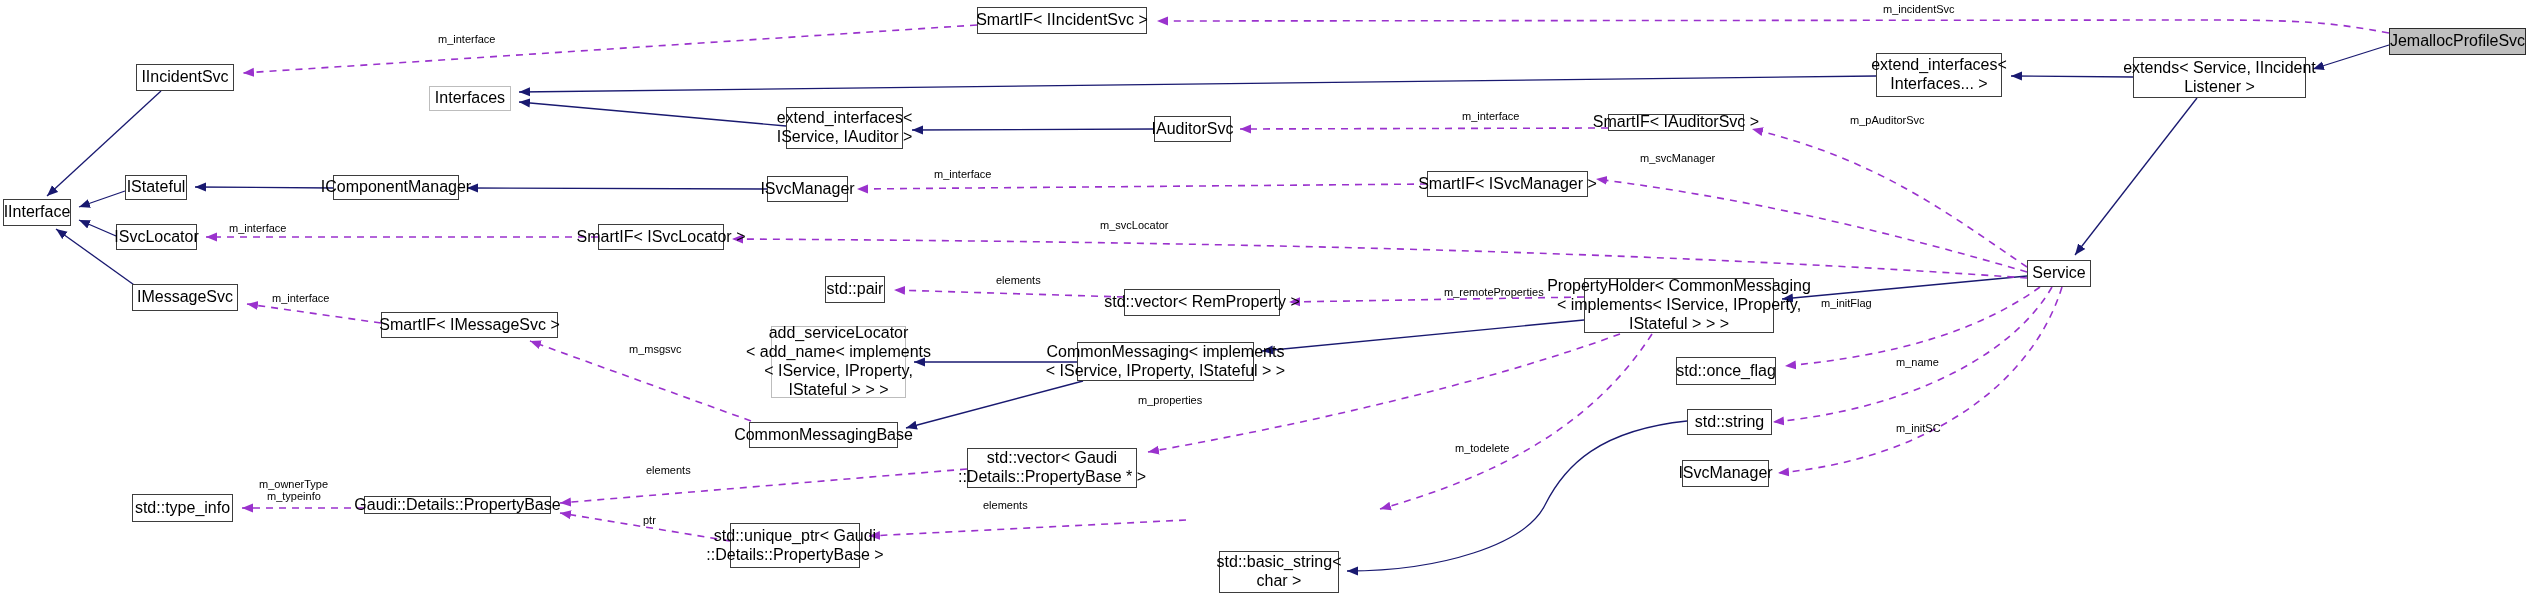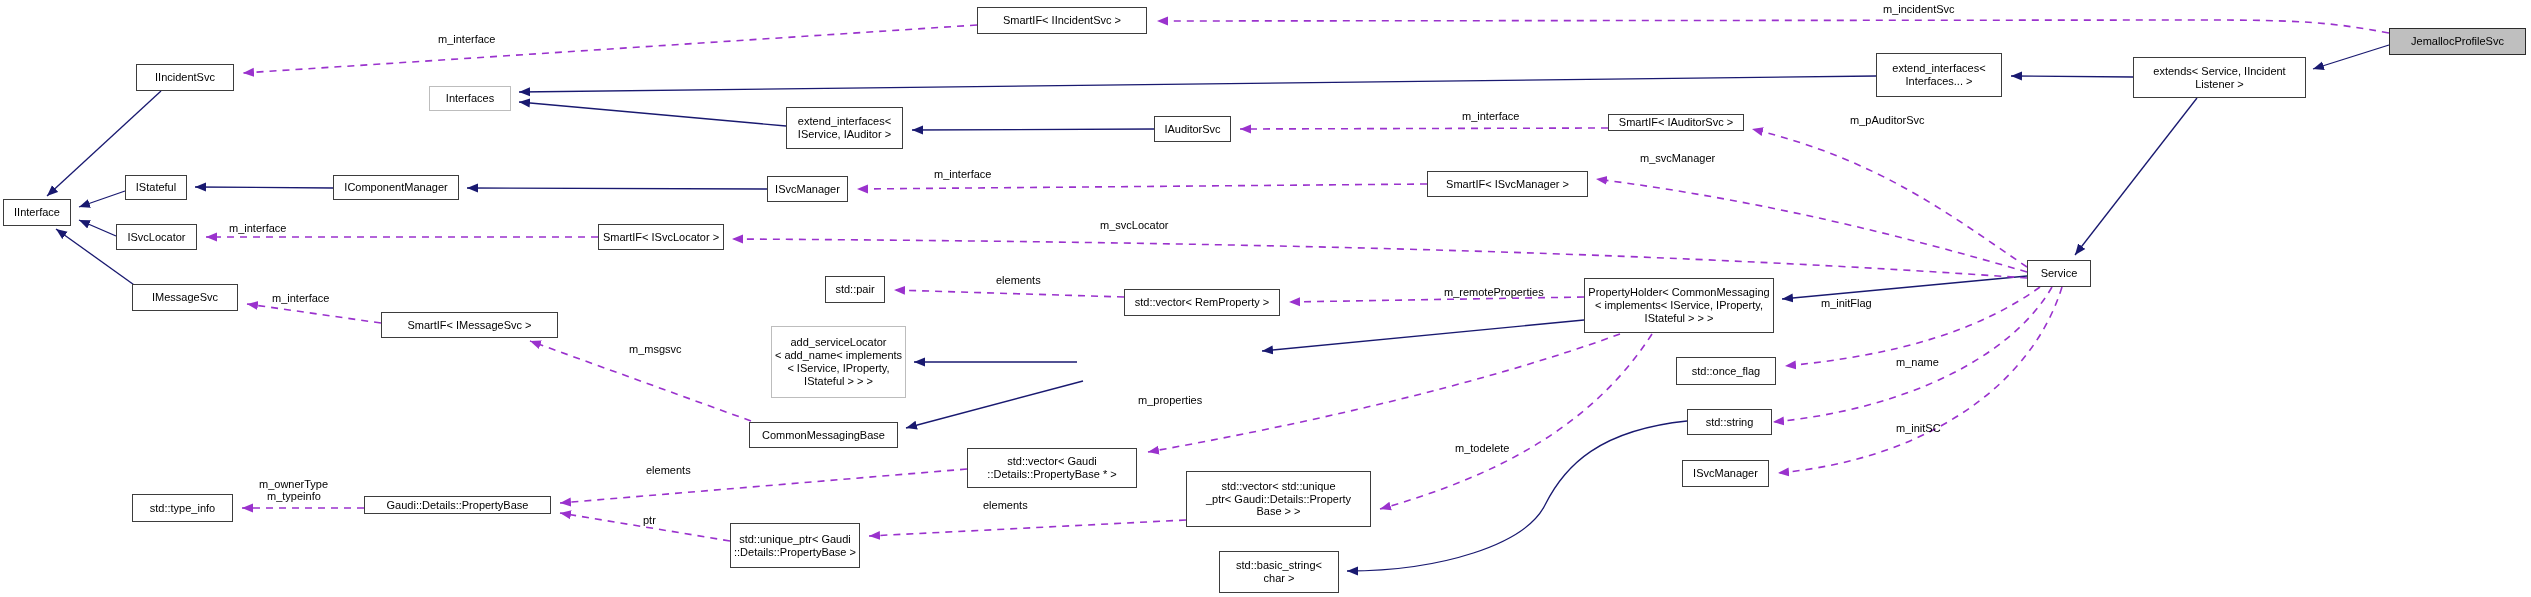--- a/index.html
+++ b/index.html
@@ -3,21 +3,21 @@
 <meta charset="utf-8">
 <style>
   html,body{margin:0;padding:0;background:#ffffff;}
   #canvas{position:relative;width:2531px;height:597px;background:#ffffff;overflow:hidden;
           font-family:"Liberation Sans",sans-serif;}
   #edges{position:absolute;left:0;top:0;width:2531px;height:597px;}
   .solid{stroke:#191970;stroke-width:1.3;fill:none;}
   .dashed{stroke:#9a32cd;stroke-width:1.6;fill:none;stroke-dasharray:7 6;}
   .node{position:absolute;box-sizing:border-box;background:#ffffff;border:1.4px solid #3d3d3d;
         display:flex;align-items:center;justify-content:center;text-align:center;
-        font-size:11px;line-height:1.18;color:#000;white-space:pre;}
+        font-size:16px;line-height:1.18;color:#000;white-space:pre;}
   .node.graybox{border-color:#bdbdbd;}
   .node.focus{background:#bfbfbf;border-color:#2b2b2b;}
   .elabel{position:absolute;font-size:11px;color:#000;white-space:nowrap;}
 </style>
 </head>
 <body>
 
 <div id="canvas">
 
   <svg id="edges" viewBox="0 0 2531 597">
@@ -95,29 +95,28 @@
   <div class="node" style="left:825px;top:276px;width:60px;height:27px">std::pair</div>
   <div class="node" style="left:1124px;top:289px;width:156px;height:27px">std::vector&lt; RemProperty &gt;</div>
   <div class="node" style="left:1584px;top:278px;width:190px;height:55px">PropertyHolder&lt; CommonMessaging
 &lt; implements&lt; IService, IProperty,
 IStateful &gt; &gt; &gt;</div>
   <div class="node" style="left:2027px;top:260px;width:64px;height:27px">Service</div>
   <div class="node graybox" style="left:771px;top:326px;width:135px;height:72px">add_serviceLocator
 &lt; add_name&lt; implements
 &lt; IService, IProperty,
 IStateful &gt; &gt; &gt;</div>
+  <div class="node" style="left:1077px;top:342px;width:177px;height:39px">CommonMessaging&lt; implements
+&lt; IService, IProperty, IStateful &gt; &gt;</div>
   <div class="node" style="left:1676px;top:357px;width:100px;height:28px">std::once_flag</div>
   <div class="node" style="left:749px;top:422px;width:149px;height:26px">CommonMessagingBase</div>
   <div class="node" style="left:1687px;top:409px;width:85px;height:26px">std::string</div>
   <div class="node" style="left:1682px;top:460px;width:87px;height:27px">ISvcManager</div>
   <div class="node" style="left:967px;top:448px;width:170px;height:40px">std::vector&lt; Gaudi
 ::Details::PropertyBase * &gt;</div>
-  <div class="node" style="left:1186px;top:471px;width:185px;height:56px">std::vector&lt; std::unique
-_ptr&lt; Gaudi::Details::Property
-Base &gt; &gt;</div>
   <div class="node" style="left:132px;top:494px;width:101px;height:28px">std::type_info</div>
   <div class="node" style="left:364px;top:496px;width:187px;height:18px">Gaudi::Details::PropertyBase</div>
   <div class="node" style="left:730px;top:523px;width:130px;height:45px">std::unique_ptr&lt; Gaudi
 ::Details::PropertyBase &gt;</div>
   <div class="node" style="left:1219px;top:551px;width:120px;height:42px">std::basic_string&lt;
 char &gt;</div>
 
   <span class="elabel" style="left:438px;top:33px">m_interface</span>
   <span class="elabel" style="left:1883px;top:3px">m_incidentSvc</span>
   <span class="elabel" style="left:1462px;top:110px">m_interface</span>

